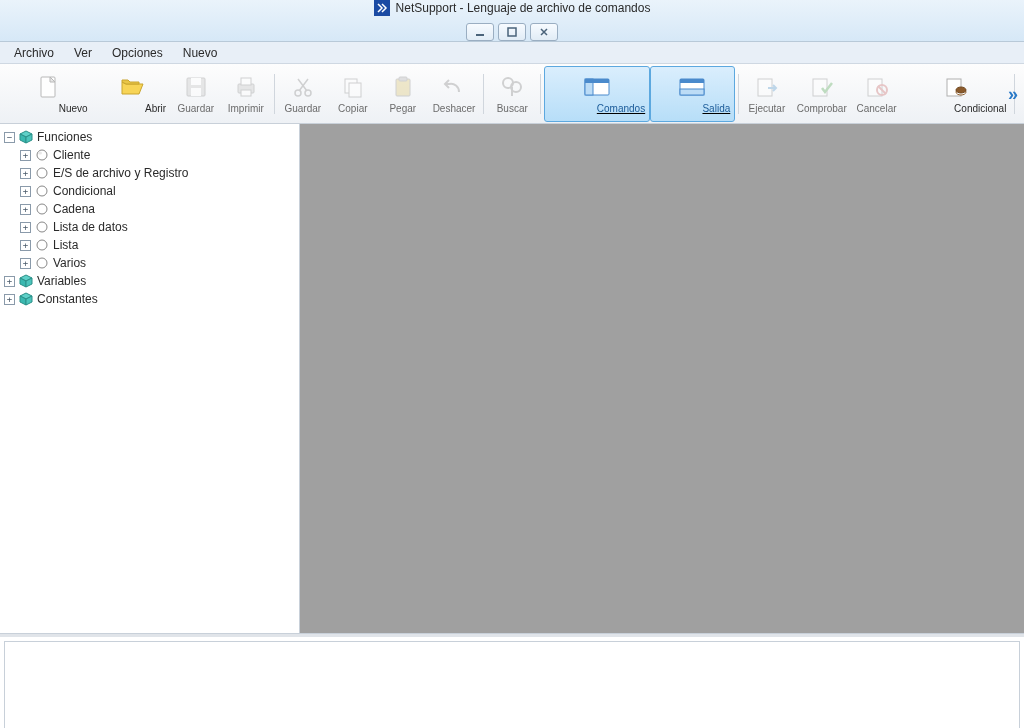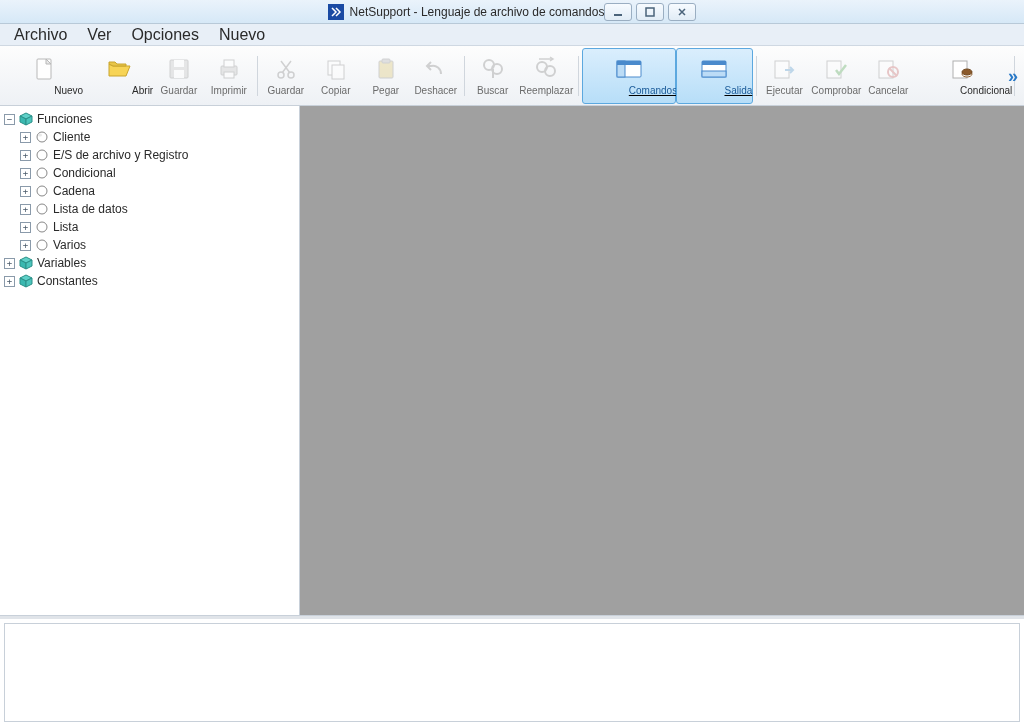--- a/index.html
+++ b/index.html
@@ -1,43 +1,44 @@
 <!DOCTYPE html>
 <html><head>
 <meta charset="utf-8">
 <style>
 * { margin: 0; padding: 0; box-sizing: border-box; font-family: "Segoe UI", Tahoma, sans-serif; }
 html, body { width: 1024px; height: 728px; overflow: hidden; background: #fff; }
 
 .titlebar {
-  height: 24px;
+  height: 42px;
   background: linear-gradient(#eaf3fb, #d6e8f7);
   border-bottom: 1px solid #b8c9d8;
-  display: flex; align-items: center; justify-content: center;
+  display: flex; align-items: center; justify-content: space-between;
   padding: 0 4px;
+  flex-direction: column;
 }
 .titlebar-left { display: flex; align-items: center; gap: 6px; }
 .app-icon { width: 16px; height: 16px; background: #1a4aa3; display: inline-flex; align-items: center; justify-content: center; }
 .app-icon svg { width: 12px; height: 12px; }
 .title-text { font-size: 12px; color: #2a2a2a; }
 .win-controls { display: flex; gap: 4px; }
 .win-btn {
   width: 28px; height: 18px;
   border: 1px solid #9aaec2;
   border-radius: 3px;
   background: linear-gradient(#f7fbff, #e1ecf6);
   display: flex; align-items: center; justify-content: center;
   font-size: 10px; color: #4a637a; cursor: pointer;
 }
 
 .menubar {
   height: 22px; background: #e8eff7; border-bottom: 1px solid #cfd8e2;
   display: flex; align-items: center; padding: 0 6px; gap: 4px;
 }
-.menu-item { font-size: 16px; color: #2a2a2a; padding: 2px 8px; cursor: pointer; }
+.menu-item { font-size: 12px; color: #2a2a2a; padding: 2px 8px; cursor: pointer; }
 
 .toolbar {
   height: 60px; background: linear-gradient(#fdfdfd, #eef1f5);
   border-bottom: 1px solid #c8d0d9;
   display: flex; align-items: center; padding: 0 6px; position: relative;
 }
 .tool-btn {
   display: flex; flex-direction: column; align-items: center; justify-content: center;
   min-width: 50px; height: 56px; padding: 2px 4px; cursor: pointer;
   border: 1px solid transparent; border-radius: 3px; gap: 2px;
@@ -210,30 +211,20 @@
     <span class="tool-icon dim">
       <svg width="26" height="26">
           <circle cx="9" cy="9" r="5" fill="none" stroke="#a0a0a0" stroke-width="2"></circle>
           <circle cx="17" cy="13" r="5" fill="none" stroke="#a0a0a0" stroke-width="2"></circle>
           <path d="M13 13 L13 22" stroke="#a0a0a0" stroke-width="2"></path>
         </svg>
     </span>
     <span class="tool-label">Buscar</span>
   </div>
 
-  <div class="tool-btn">
-    <span class="tool-icon dim">
-      <svg width="26" height="26">
-          <circle cx="9" cy="11" r="5" fill="none" stroke="#a0a0a0" stroke-width="2"></circle>
-          <circle cx="17" cy="15" r="5" fill="none" stroke="#a0a0a0" stroke-width="2"></circle>
-          <path d="M6 3 L20 3 M17 1 L20 3 L17 5" stroke="#a0a0a0" stroke-width="1.5" fill="none"></path>
-        </svg>
-    </span>
-    <span class="tool-label">Reemplazar</span>
-  </div>
 
   <div class="tool-sep"></div>
 
   <div class="tool-btn enabled active">
     <span class="tool-icon">
       <svg width="28" height="26">
           <rect x="2" y="5" width="24" height="16" rx="1" fill="#fff" stroke="#4a8acc"></rect>
           <rect x="2" y="5" width="8" height="16" fill="#bcdcf6" stroke="#4a8acc"></rect>
           <rect x="2" y="5" width="24" height="4" fill="#4a8acc"></rect>
         </svg>

